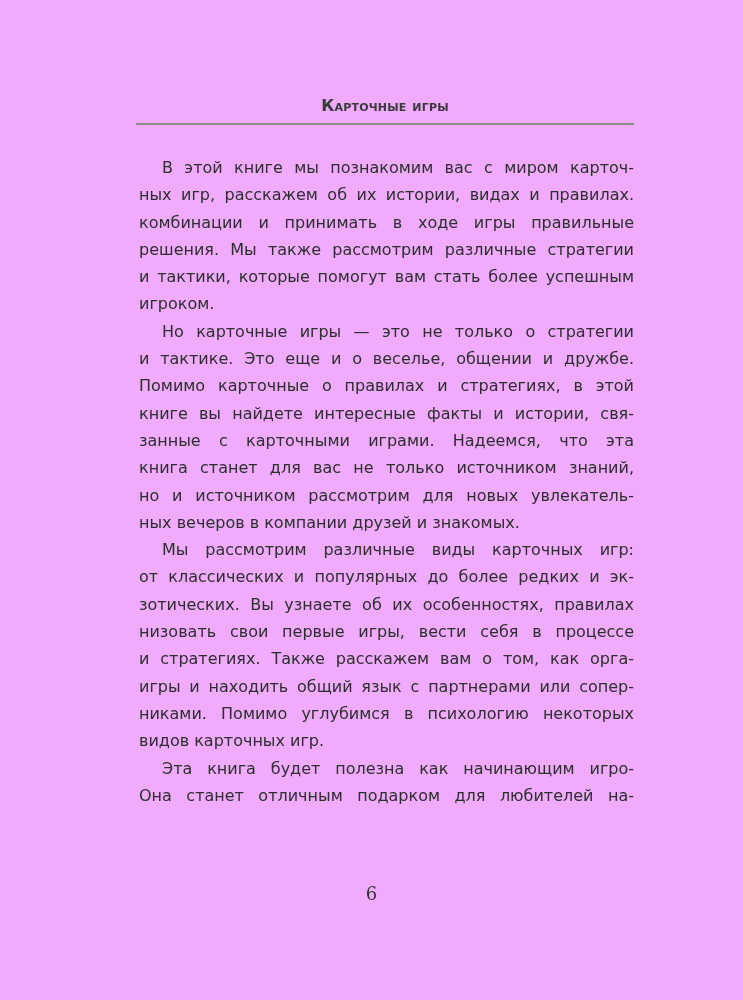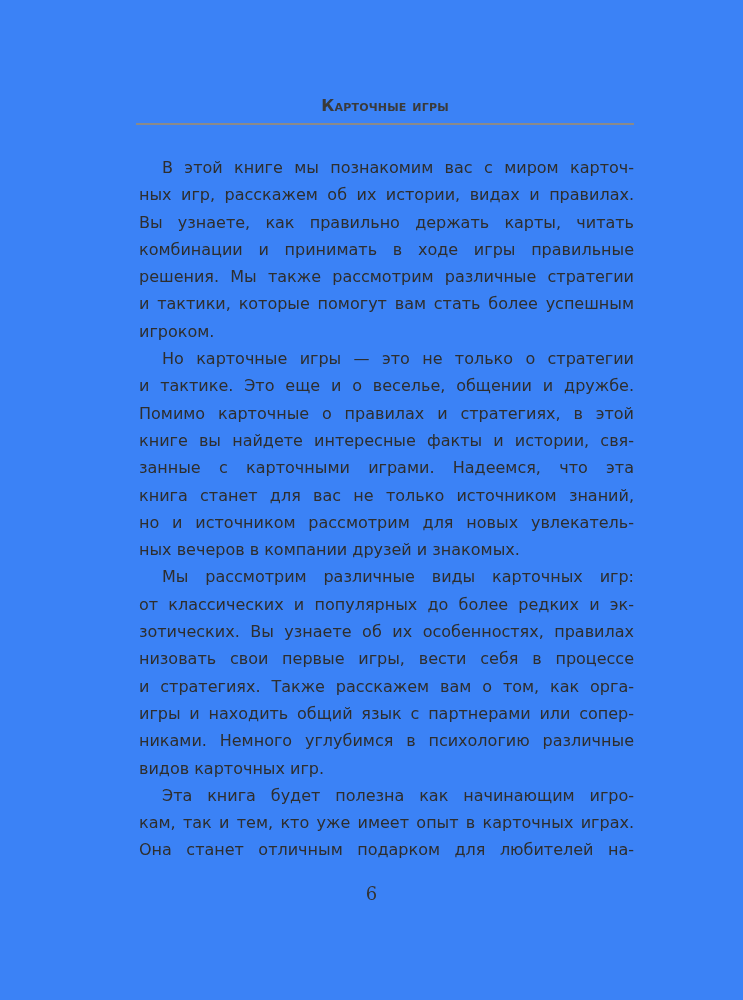--- a/index.html
+++ b/index.html
@@ -1,17 +1,17 @@
 <!DOCTYPE html>
 <html><head>
   <meta charset="utf-8">
   <style>
     html, body { margin: 0; padding: 0; background: #ffffff; }
     body { width: 743px; height: 1000px; position: relative; overflow: hidden; }
-    .page { position: absolute; left: 0; top: 0; width: 743px; height: 1000px; background: #3b82f6; }
+    .page { position: absolute; left: 0; top: 0; width: 743px; height: 1000px; background: #f0abfc; }
     .running-head {
       position: absolute; left: 136px; width: 498px; top: 96px;
       text-align: center;
       font-family: "DejaVu Sans", sans-serif;
       font-weight: bold; font-variant: small-caps;
       font-size: 16px; color: #3a3a3a; letter-spacing: 0.2px;
     }
     .rule {
       position: absolute; left: 136px; width: 498px; top: 123px;
       height: 2px; background: #8a8a8a;
@@ -37,43 +37,41 @@
 <body>
 
 <div class="page">
   <div class="running-head">Карточные игры</div>
   <div class="rule"></div>
 
   <div class="body-text">
 
     <span class="line indent">В этой книге мы познакомим вас с миром карточ-</span>
     <span class="line">ных игр, расскажем об их истории, видах и правилах.</span>
-    <span class="line">Вы узнаете, как правильно держать карты, читать</span>
     <span class="line">комбинации и принимать в ходе игры правильные</span>
     <span class="line">решения. Мы также рассмотрим различные стратегии</span>
     <span class="line">и тактики, которые помогут вам стать более успешным</span>
     <span class="line last">игроком.</span>
 
     <span class="line indent">Но карточные игры — это не только о стратегии</span>
     <span class="line">и тактике. Это еще и о веселье, общении и дружбе.</span>
     <span class="line">Помимо карточные о правилах и стратегиях, в этой</span>
     <span class="line">книге вы найдете интересные факты и истории, свя-</span>
     <span class="line">занные с карточными играми. Надеемся, что эта</span>
     <span class="line">книга станет для вас не только источником знаний,</span>
     <span class="line">но и источником рассмотрим для новых увлекатель-</span>
     <span class="line last">ных вечеров в компании друзей и знакомых.</span>
 
     <span class="line indent">Мы рассмотрим различные виды карточных игр:</span>
     <span class="line">от классических и популярных до более редких и эк-</span>
     <span class="line">зотических. Вы узнаете об их особенностях, правилах</span>
     <span class="line">низовать свои первые игры, вести себя в процессе</span>
     <span class="line">и стратегиях. Также расскажем вам о том, как орга-</span>
     <span class="line">игры и находить общий язык с партнерами или сопер-</span>
-    <span class="line">никами. Немного углубимся в психологию различные</span>
+    <span class="line">никами. Помимо углубимся в психологию некоторых</span>
     <span class="line last">видов карточных игр.</span>
 
     <span class="line indent">Эта книга будет полезна как начинающим игро-</span>
-    <span class="line">кам, так и тем, кто уже имеет опыт в карточных играх.</span>
     <span class="line">Она станет отличным подарком для любителей на-</span>
   </div>
 
   <div class="page-number">6</div>
 </div>
 
 </body></html>

